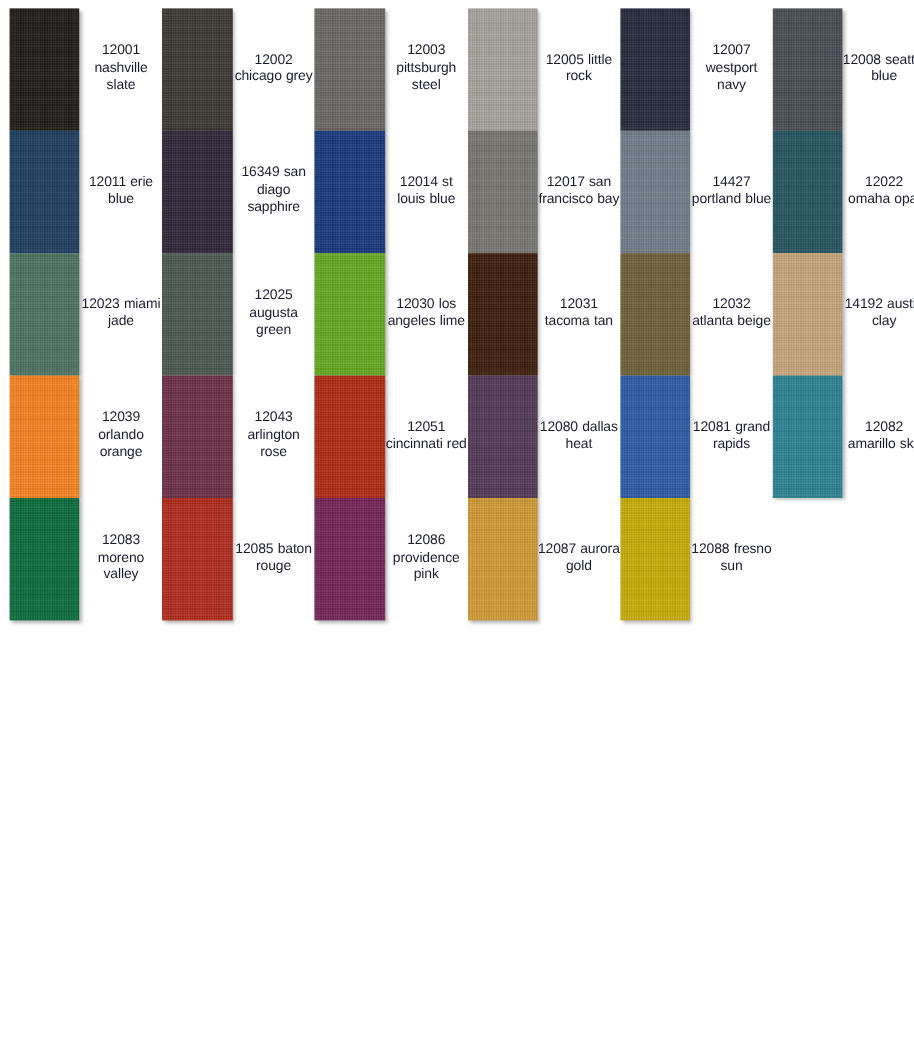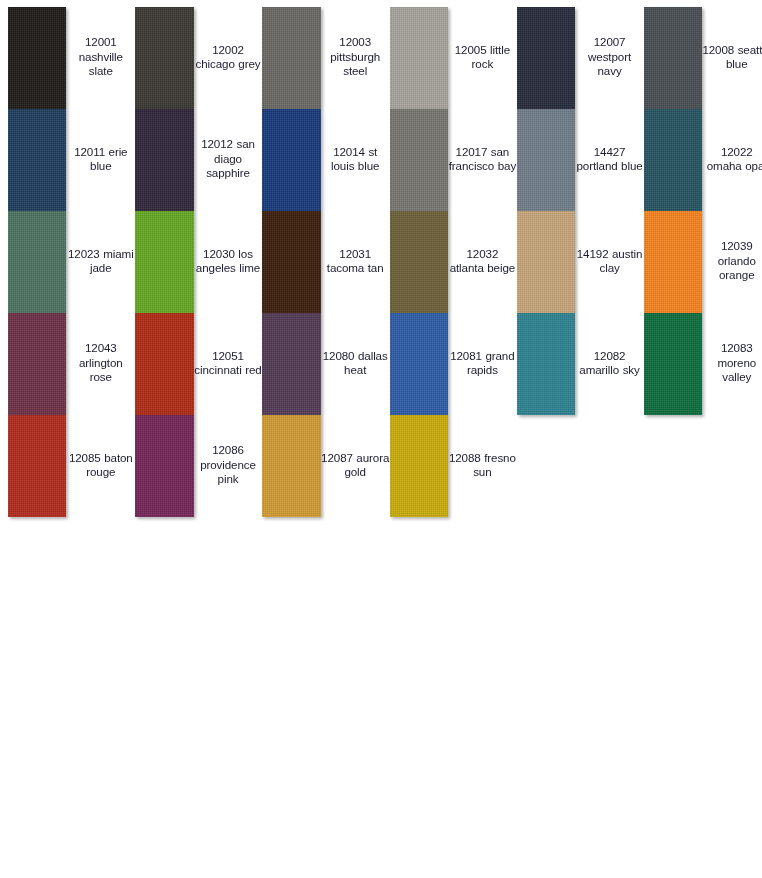--- a/index.html
+++ b/index.html
@@ -84,41 +84,45 @@
     <div class="swatch-cell">
       <div class="swatch-chip" style="background-color: rgb(71, 77, 82);"></div>
       <div class="swatch-caption">12008 seattle blue</div>
     </div>
     <div class="swatch-cell">
       <div class="swatch-chip" style="background-color: rgb(29, 61, 94);"></div>
       <div class="swatch-caption">12011 erie blue</div>
     </div>
     <div class="swatch-cell">
       <div class="swatch-chip" style="background-color: rgb(47, 38, 57);"></div>
-      <div class="swatch-caption">12012 san diago sapphire</div>
+      <div class="swatch-caption">16349 san diago sapphire</div>
     </div>
     <div class="swatch-cell">
       <div class="swatch-chip" style="background-color: rgb(23, 57, 122);"></div>
       <div class="swatch-caption">12014 st louis blue</div>
     </div>
     <div class="swatch-cell">
       <div class="swatch-chip" style="background-color: rgb(119, 117, 111);"></div>
       <div class="swatch-caption">12017 san francisco bay</div>
     </div>
     <div class="swatch-cell">
       <div class="swatch-chip" style="background-color: rgb(111, 124, 136);"></div>
       <div class="swatch-caption">14427 portland blue</div>
     </div>
     <div class="swatch-cell">
       <div class="swatch-chip" style="background-color: rgb(37, 84, 96);"></div>
       <div class="swatch-caption">12022 omaha opal</div>
     </div>
     <div class="swatch-cell">
       <div class="swatch-chip" style="background-color: rgb(76, 114, 97);"></div>
       <div class="swatch-caption">12023 miami jade</div>
+    </div>
+    <div class="swatch-cell">
+      <div class="swatch-chip" style="background-color: rgb(74, 88, 80);"></div>
+      <div class="swatch-caption">12025 augusta green</div>
     </div>
     <div class="swatch-cell">
       <div class="swatch-chip" style="background-color: rgb(99, 167, 33);"></div>
       <div class="swatch-caption">12030 los angeles lime</div>
     </div>
     <div class="swatch-cell">
       <div class="swatch-chip" style="background-color: rgb(60, 29, 12);"></div>
       <div class="swatch-caption">12031 tacoma tan</div>
     </div>
     <div class="swatch-cell">

